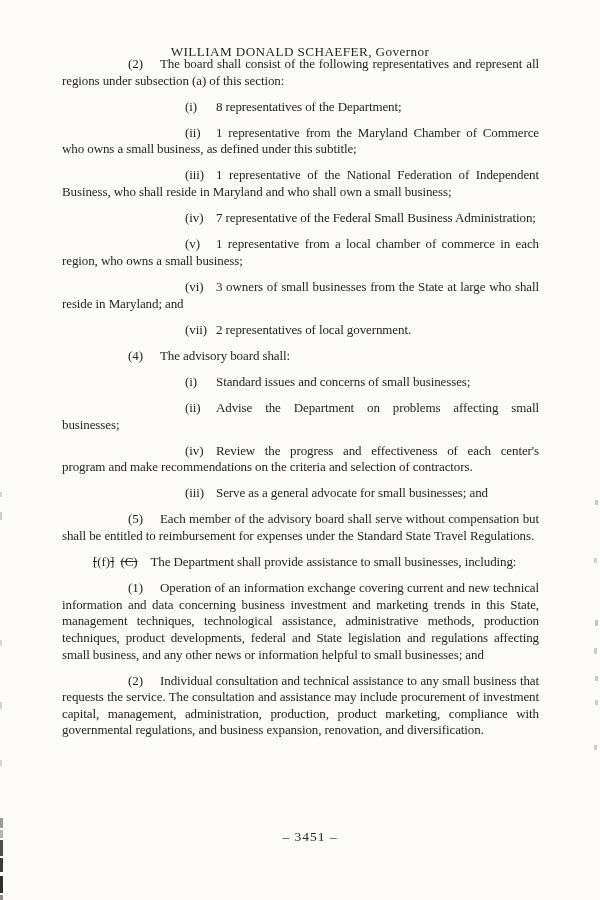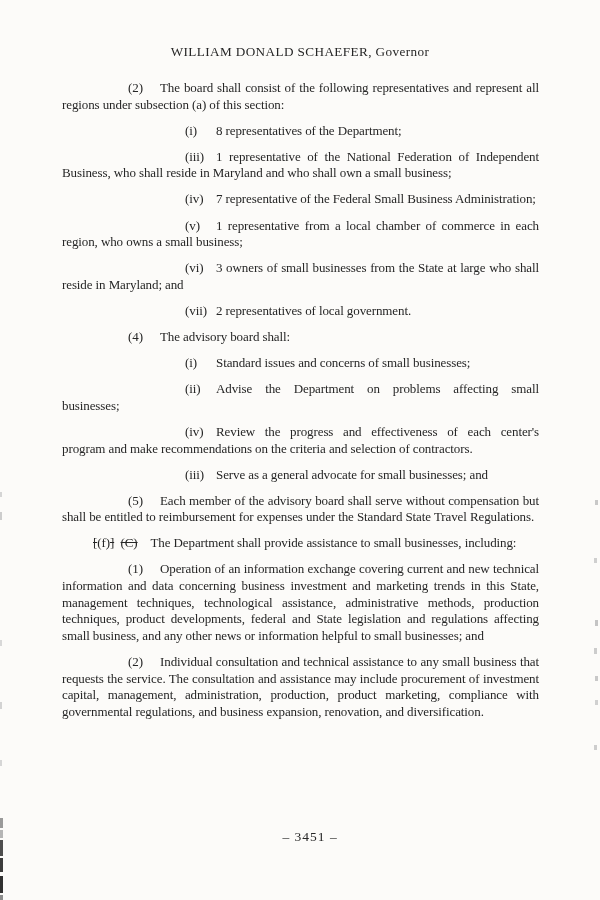--- a/index.html
+++ b/index.html
@@ -22,21 +22,21 @@
     left: 0;
     width: 600px;
     box-sizing: border-box;
     text-align: center;
     font-size: 13.2px;
     letter-spacing: 0.4px;
     white-space: nowrap;
   }
   .doc-body {
     position: absolute;
-    top: 80px;
+    top: 56px;
     left: 62px;
     width: 477px;
     font-size: 13px;
     line-height: 16.6px;
     letter-spacing: -0.1px;
     text-align: justify;
   }
   .para { margin: 0 0 9.5px 0; }
   .lvl-a { text-indent: 66px; }
   .lvl-b { text-indent: 123px; }
@@ -61,20 +61,21 @@
 </head>
 <body>
 
 <div class="page">
 
   <div class="page-header">WILLIAM DONALD SCHAEFER, Governor</div>
 
   <div class="doc-body">
       <p class="para lvl-a"><span class="plabel slot-a">(2)</span><span>The board shall consist of the following representatives and represent all regions under subsection (a) of this section:</span></p>
       <p class="para lvl-b"><span class="plabel slot-b">(i)</span><span>8 representatives of the Department;</span></p>
+      <p class="para lvl-b"><span class="plabel slot-b">(ii)</span><span>1 representative from the Maryland Chamber of Commerce who owns a small business, as defined under this subtitle;</span></p>
       <p class="para lvl-b"><span class="plabel slot-b">(iii)</span><span>1 representative of the National Federation of Independent Business, who shall reside in Maryland and who shall own a small business;</span></p>
       <p class="para lvl-b"><span class="plabel slot-b">(iv)</span><span>7 representative of the Federal Small Business Administration;</span></p>
       <p class="para lvl-b"><span class="plabel slot-b">(v)</span><span>1 representative from a local chamber of commerce in each region, who owns a small business;</span></p>
       <p class="para lvl-b"><span class="plabel slot-b">(vi)</span><span>3 owners of small businesses from the State at large who shall reside in Maryland; and</span></p>
       <p class="para lvl-b"><span class="plabel slot-b">(vii)</span><span>2 representatives of local government.</span></p>
       <p class="para lvl-a"><span class="plabel slot-a">(4)</span><span>The advisory board shall:</span></p>
       <p class="para lvl-b"><span class="plabel slot-b">(i)</span><span>Standard issues and concerns of small businesses;</span></p>
       <p class="para lvl-b"><span class="plabel slot-b">(ii)</span><span>Advise the Department on problems affecting small businesses;</span></p>
       <p class="para lvl-b"><span class="plabel slot-b">(iv)</span><span>Review the progress and effectiveness of each center's program and make recommendations on the criteria and selection of contractors.</span></p>
       <p class="para lvl-b"><span class="plabel slot-b">(iii)</span><span>Serve as a general advocate for small businesses; and</span></p>

